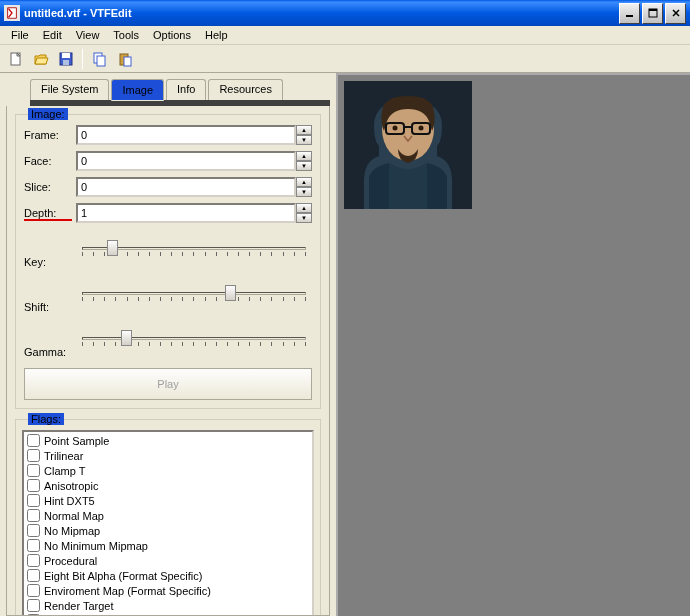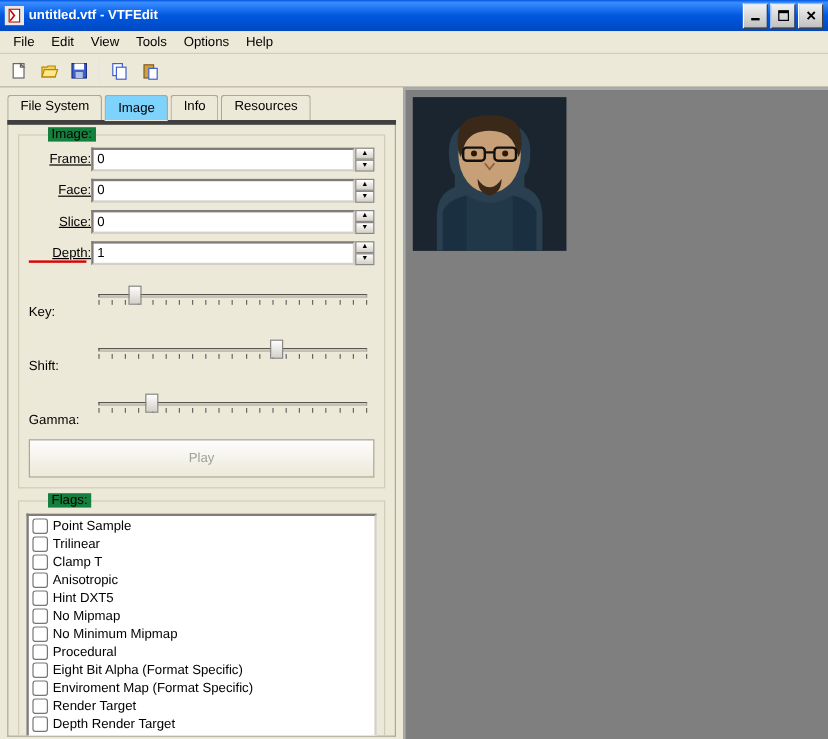--- a/index.html
+++ b/index.html
@@ -16,31 +16,31 @@
 .menuitem { padding: 2px 7px; cursor: default; }
 
 .toolbar { background: #ece9d8; height: 28px; display: flex; align-items: center; padding: 2px 4px; gap: 2px; border-bottom: 1px solid #aca899; }
 .toolbtn { width: 23px; height: 22px; border: 1px solid #ece9d8; display: flex; align-items: center; justify-content: center; }
 .toolsep { width: 1px; height: 20px; background: #aca899; margin: 0 3px; border-right: 1px solid #fff; }
 
 .content { display: flex; height: 543px; }
 .leftpanel { width: 336px; background: #ece9d8; padding: 6px 6px 0 6px; }
 .preview { flex: 1; background: #7f7f7f; border-left: 2px inset #fff; border-top: 2px inset #fff; position: relative; }
 
-.tabs { display: flex; border-bottom: 4px solid #404040; position: relative; z-index: 1; }
+.tabs { display: flex; border-bottom: 6px solid #404040; position: relative; z-index: 1; margin-left: 24px; }
 .tab { padding: 3px 10px; border: 1px solid #aca899; border-bottom: none; background: #ece9d8; margin-right: 2px; border-top-left-radius: 3px; border-top-right-radius: 3px; position: relative; cursor: default; }
-.tab.active { background: #7dd3fc; border-bottom: 1px solid #ece9d8; margin-bottom: -1px; padding-top: 4px; padding-bottom: 4px; }
+.tab.active { background: #1d4ed8; border-bottom: 1px solid #ece9d8; margin-bottom: -1px; padding-top: 4px; padding-bottom: 4px; }
 
 .tabbody { border: 1px solid #aca899; border-top: none; background: #ece9d8; padding: 8px; height: 510px; overflow: hidden; }
 
 .fieldset { border: 1px solid #d0cdb8; padding: 10px 8px 8px 8px; margin-bottom: 10px; position: relative; }
-.fieldset > .legend { position: absolute; top: -7px; left: 24px; background: #15803d; padding: 0 3px; }
+.fieldset > .legend { position: absolute; top: -7px; left: 12px; background: #1d4ed8; padding: 0 3px; }
 
 .row { display: flex; align-items: center; margin-bottom: 6px; }
-.row .lbl { width: 52px; text-align: right; text-decoration: underline; }
+.row .lbl { width: 52px; text-align: left; }
 .spinwrap { flex: 1; display: flex; height: 20px; }
 .spinfield { flex: 1; border: 2px inset #d4d0c8; background: #fff; padding: 1px 3px; font-size: 11px; height: 20px; }
 .spinbtns { width: 16px; display: flex; flex-direction: column; }
 .spinbtn { flex: 1; background: linear-gradient(to bottom,#fff,#d4d0c8); border: 1px solid #888; font-size: 6px; display: flex; align-items: center; justify-content: center; }
 
 .sliderrow { display: flex; align-items: center; margin-bottom: 6px; }
 .sliderrow .lbl { width: 52px; margin-top: 27px; }
 .slider { flex: 1; height: 22px; position: relative; }
 .slidertrack { position: absolute; left: 6px; right: 6px; top: 9px; height: 3px; border: 1px inset #aca899; background: #ece9d8; }
 .sliderticks { position: absolute; left: 6px; right: 6px; top: 14px; height: 5px; display: flex; justify-content: space-between; }
@@ -307,20 +307,24 @@
               <input type="checkbox" style="">
               <span>Clamp T</span>
             </div>
             <div class="flagitem">
               <input type="checkbox" style="">
               <span>Anisotropic</span>
             </div>
             <div class="flagitem">
               <input type="checkbox" style="">
               <span>Hint DXT5</span>
+            </div>
+            <div class="flagitem">
+              <input type="checkbox" style="">
+              <span>Normal Map</span>
             </div>
             <div class="flagitem">
               <input type="checkbox" style="">
               <span>No Mipmap</span>
             </div>
             <div class="flagitem">
               <input type="checkbox" style="">
               <span>No Minimum Mipmap</span>
             </div>
             <div class="flagitem">

